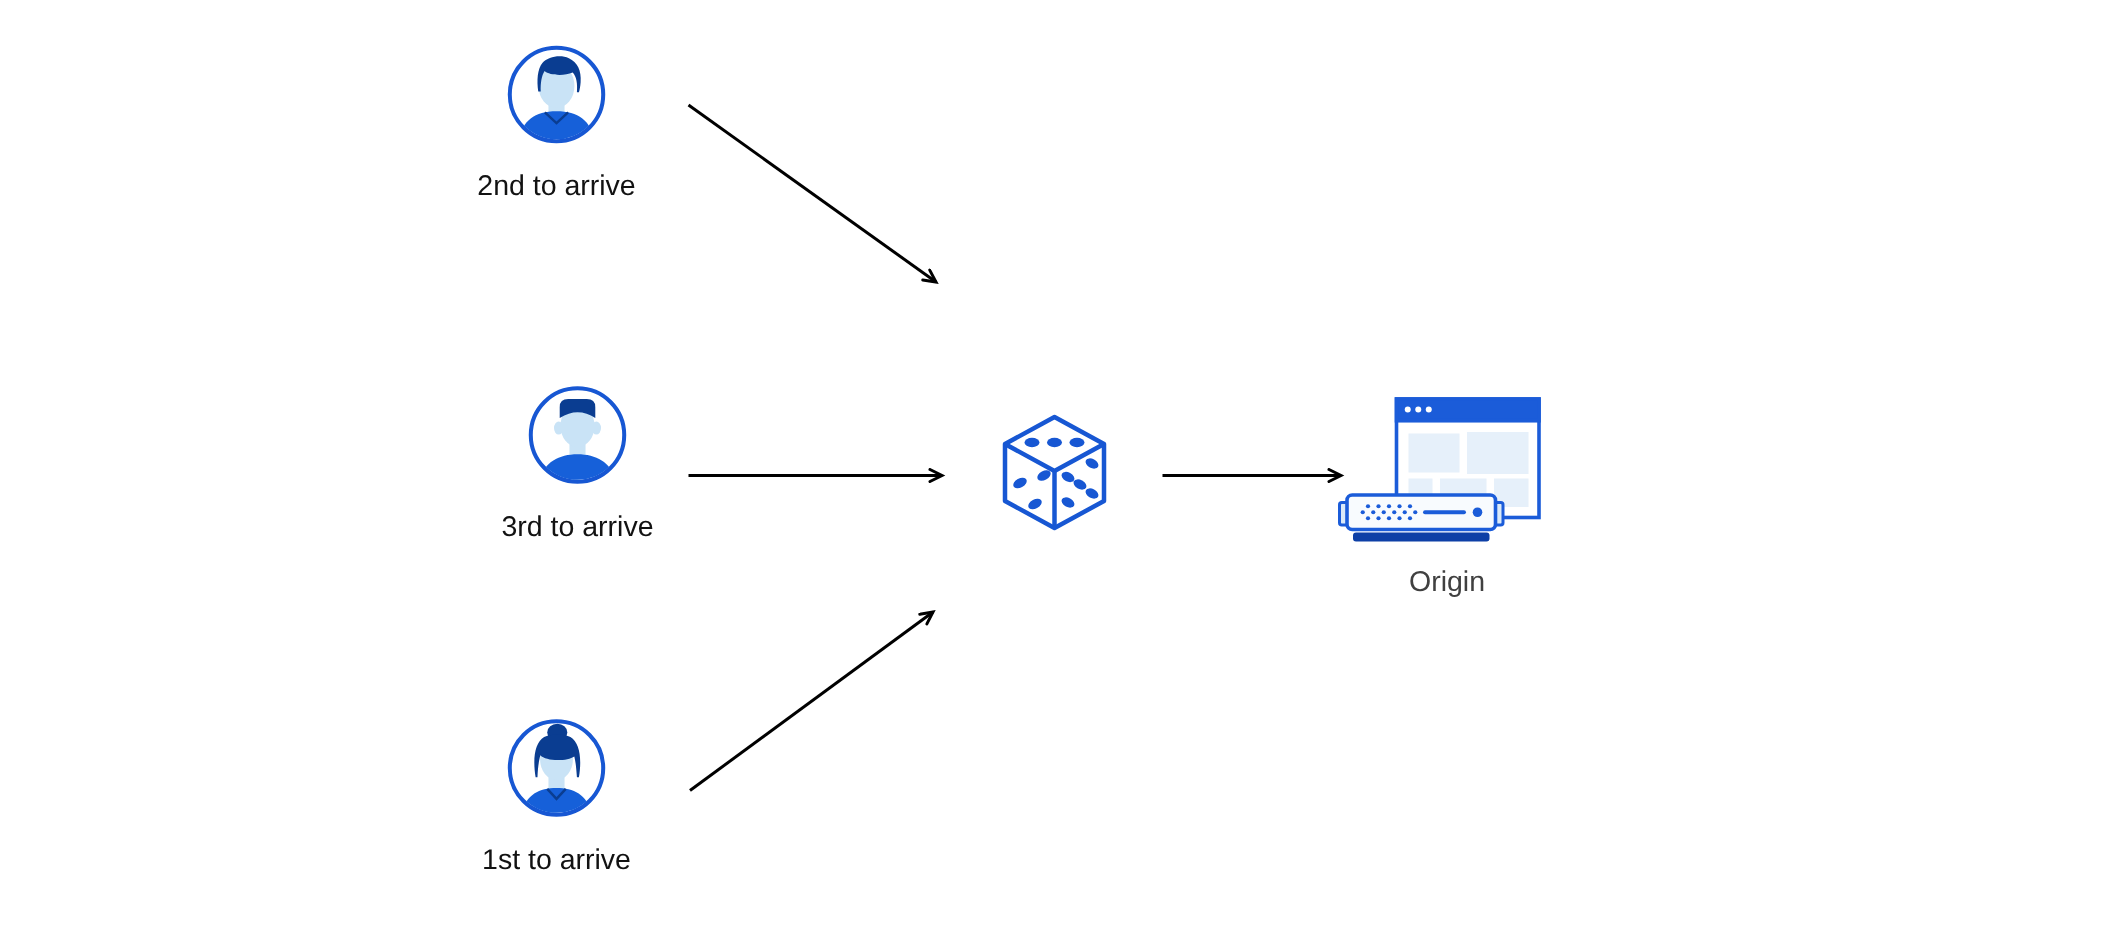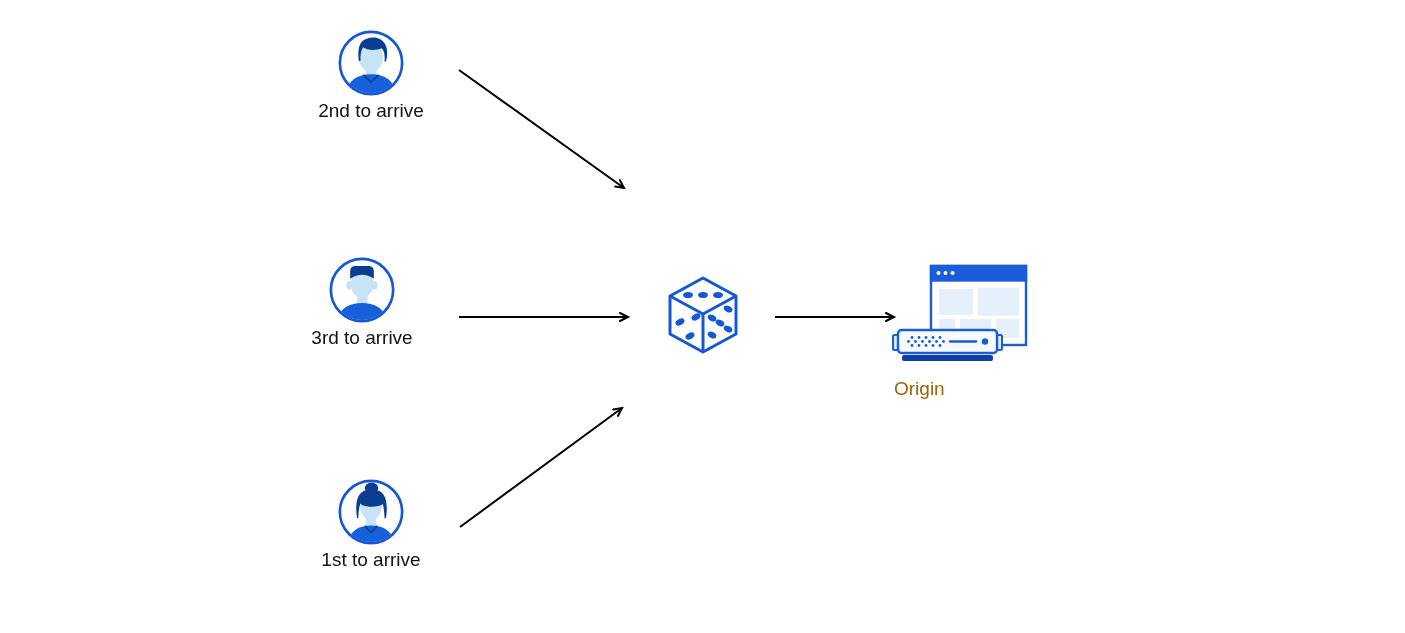--- a/index.html
+++ b/index.html
@@ -18,48 +18,48 @@
     pointer-events: none;
   }
   .node {
     position: absolute;
     display: flex;
     flex-direction: column;
     align-items: center;
     width: 170px;
   }
   .node-user-second { left: 286px; top: 30px; }
-  .node-user-third  { left: 277px; top: 257px; }
+  .node-user-third  { left: 300px; top: 257px; }
   .node-user-first  { left: 286px; top: 479px; }
   .avatar { width: 66px; height: 66px; display: block; }
   .node-label {
-    margin-top: 5px;
+    margin-top: 19px;
     font-size: 19px;
     line-height: 1.1;
     color: #121212;
     white-space: nowrap;
     text-align: left;
   }
   .dice-icon {
     position: absolute;
     left: 667px; top: 274px;
     width: 72px; height: 80px;
   }
   .origin-icon {
     position: absolute;
     left: 888px; top: 258px;
     width: 140px; height: 110px;
   }
   .origin-label {
     position: absolute;
-    left: 894px; top: 378px;
+    left: 850px; top: 378px;
     width: 140px;
-    text-align: left;
+    text-align: right;
     font-size: 19px;
-    color: #a16207;
+    color: #404040;
     white-space: nowrap;
   }
 </style>
 </head>
 <body>
 
 <div class="canvas">
 
   <svg class="edges-layer" viewBox="0 0 1405 633" xmlns="http://www.w3.org/2000/svg">
     <defs>

